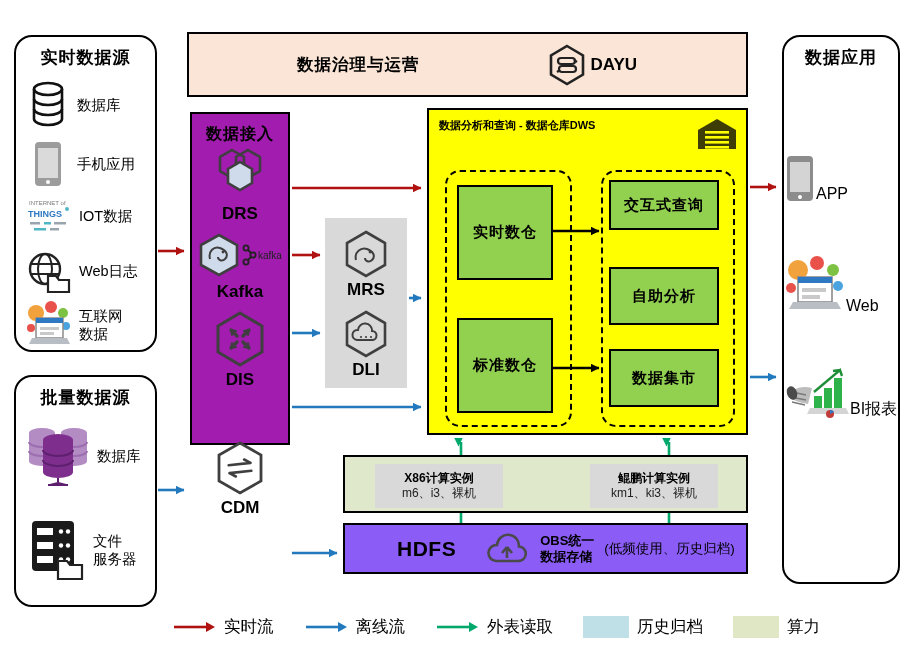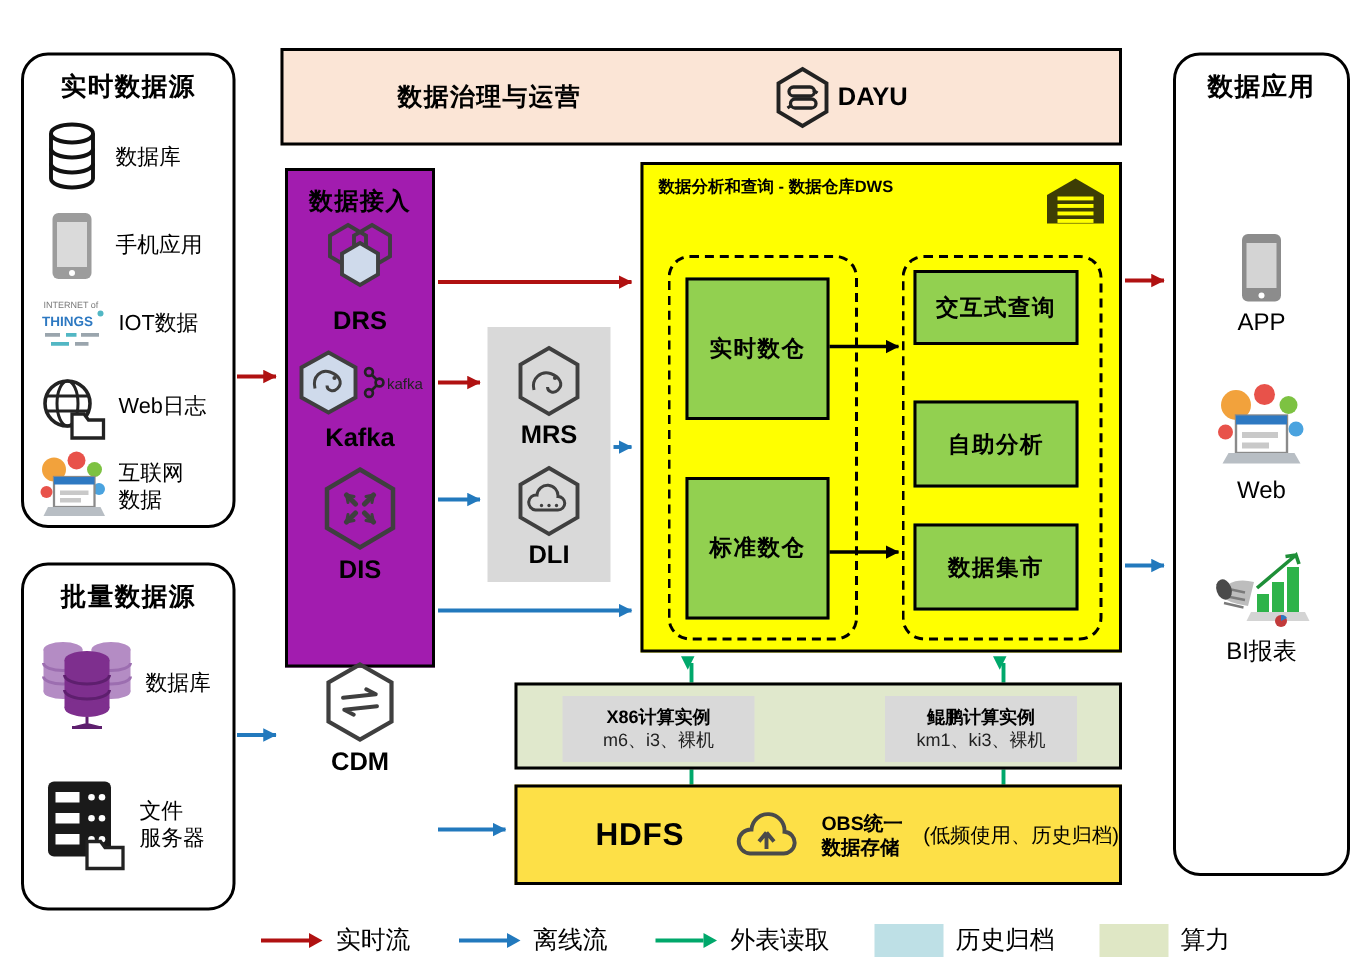--- a/index.html
+++ b/index.html
@@ -7,21 +7,21 @@
   #canvas { position: relative; width: 914px; height: 651px; background: #fff; overflow: hidden; }
   svg.overlay { position: absolute; left: 0; top: 0; pointer-events: none; }
 
   .abs { position: absolute; }
   .rounded-box { position: absolute; border: 2.5px solid #000; border-radius: 18px; background: #fff; }
   .box-title { position: absolute; left: 0; right: 0; top: 9px; text-align: center; font-weight: bold; font-size: 17px; color: #000; letter-spacing: 1px; }
 
   .src-row { position: absolute; left: 10px; width: 125px; display: flex; align-items: center; gap: 7px; }
   .src-label { font-size: 14.5px; color: #000; white-space: pre-line; line-height: 1.25; }
 
-  .banner { position: absolute; left: 187px; top: 32px; width: 561px; height: 65px; background: #FBE5D6; border: 2px solid #000; display: flex; align-items: center; }
+  .banner { position: absolute; left: 187px; top: 32px; width: 561px; height: 65px; background: #FBE5D6; border: 2px solid #000; display: flex; align-items: center; padding-left: 32px; }
   .banner-title { font-weight: bold; font-size: 16.5px; margin-left: 76px; letter-spacing: 1px; }
   .banner-prod { display: flex; align-items: center; gap: 5px; margin-left: 128px; }
   .banner-prod-name { font-weight: bold; font-size: 17px; }
 
   .ingest { position: absolute; left: 190px; top: 112px; width: 100px; height: 333px; background: #a21caf; border: 2px solid #000; }
   .ingest-title { position: absolute; left: 0; right: 0; top: 10px; text-align: center; font-weight: bold; font-size: 16px; letter-spacing: 1px; }
   .hex-item { position: absolute; left: 0; right: 0; display: flex; flex-direction: column; align-items: center; }
   .hex-label { font-weight: bold; font-size: 17px; margin-top: 2px; color: #000; }
 
   .proc-box { position: absolute; left: 325px; top: 218px; width: 82px; height: 170px; background: #D9D9D9; }
@@ -29,27 +29,27 @@
   .dws { position: absolute; left: 427px; top: 108px; width: 321px; height: 327px; background: #FFFF00; border: 2.5px solid #000; }
   .dws-title { position: absolute; left: 10px; top: 9px; width: 260px; font-weight: bold; font-size: 11px; line-height: 1.15; }
   .dws-dashed { position: absolute; border: 2.5px dashed #000; border-radius: 15px; }
   .dws-node { position: absolute; background: #92D050; border: 2px solid #000; display: flex; align-items: center; justify-content: center; font-weight: bold; font-size: 15px; letter-spacing: 1px; }
 
   .compute { position: absolute; left: 343px; top: 455px; width: 405px; height: 58px; background: #E0E8CC; border: 2px solid #000; }
   .inst { position: absolute; top: 7px; width: 128px; height: 44px; background: #D9D9D9; display: flex; flex-direction: column; align-items: center; justify-content: center; line-height: 1.25; }
   .inst-title { font-weight: bold; font-size: 12px; }
   .inst-detail { font-size: 12px; color: #222; }
 
-  .hdfs { position: absolute; left: 343px; top: 523px; width: 405px; height: 67px; background: #fde047; border: 2px solid #000; display: flex; align-items: center; justify-content: space-between; }
+  .hdfs { position: absolute; left: 343px; top: 523px; width: 405px; height: 51px; background: #8b5cf6; border: 2px solid #000; display: flex; align-items: center; }
   .hdfs-label { font-weight: bold; font-size: 21px; margin-left: 52px; letter-spacing: 0.5px; }
   .obs-label { font-weight: bold; font-size: 13px; white-space: pre-line; line-height: 1.2; margin-left: 8px; }
   .hdfs-note { font-size: 13.5px; margin-left: 10px; }
 
   .apps { position: absolute; left: 782px; top: 35px; width: 118px; height: 549px; border: 2.5px solid #000; border-radius: 18px; background: #fff; }
-  .app-item { position: absolute; left: 0; right: 0; display: flex; flex-direction: column; align-items: center; }
+  .app-item { position: absolute; left: 0; right: 0; display: flex; flex-direction: row; align-items: flex-end; }
   .app-label { font-size: 16px; margin-top: 4px; color: #000; }
 
   .legend { position: absolute; left: 172px; top: 612px; height: 30px; display: flex; align-items: center; gap: 30px; }
   .legend-item { display: flex; align-items: center; gap: 8px; }
   .legend-label { font-size: 16.5px; color: #000; }
   .swatch { width: 46px; height: 22px; display: inline-block; }
   .swatch-blue { background: #BEE0E6; }
   .swatch-green { background: #DFE7C5; }
 </style>
 </head>

